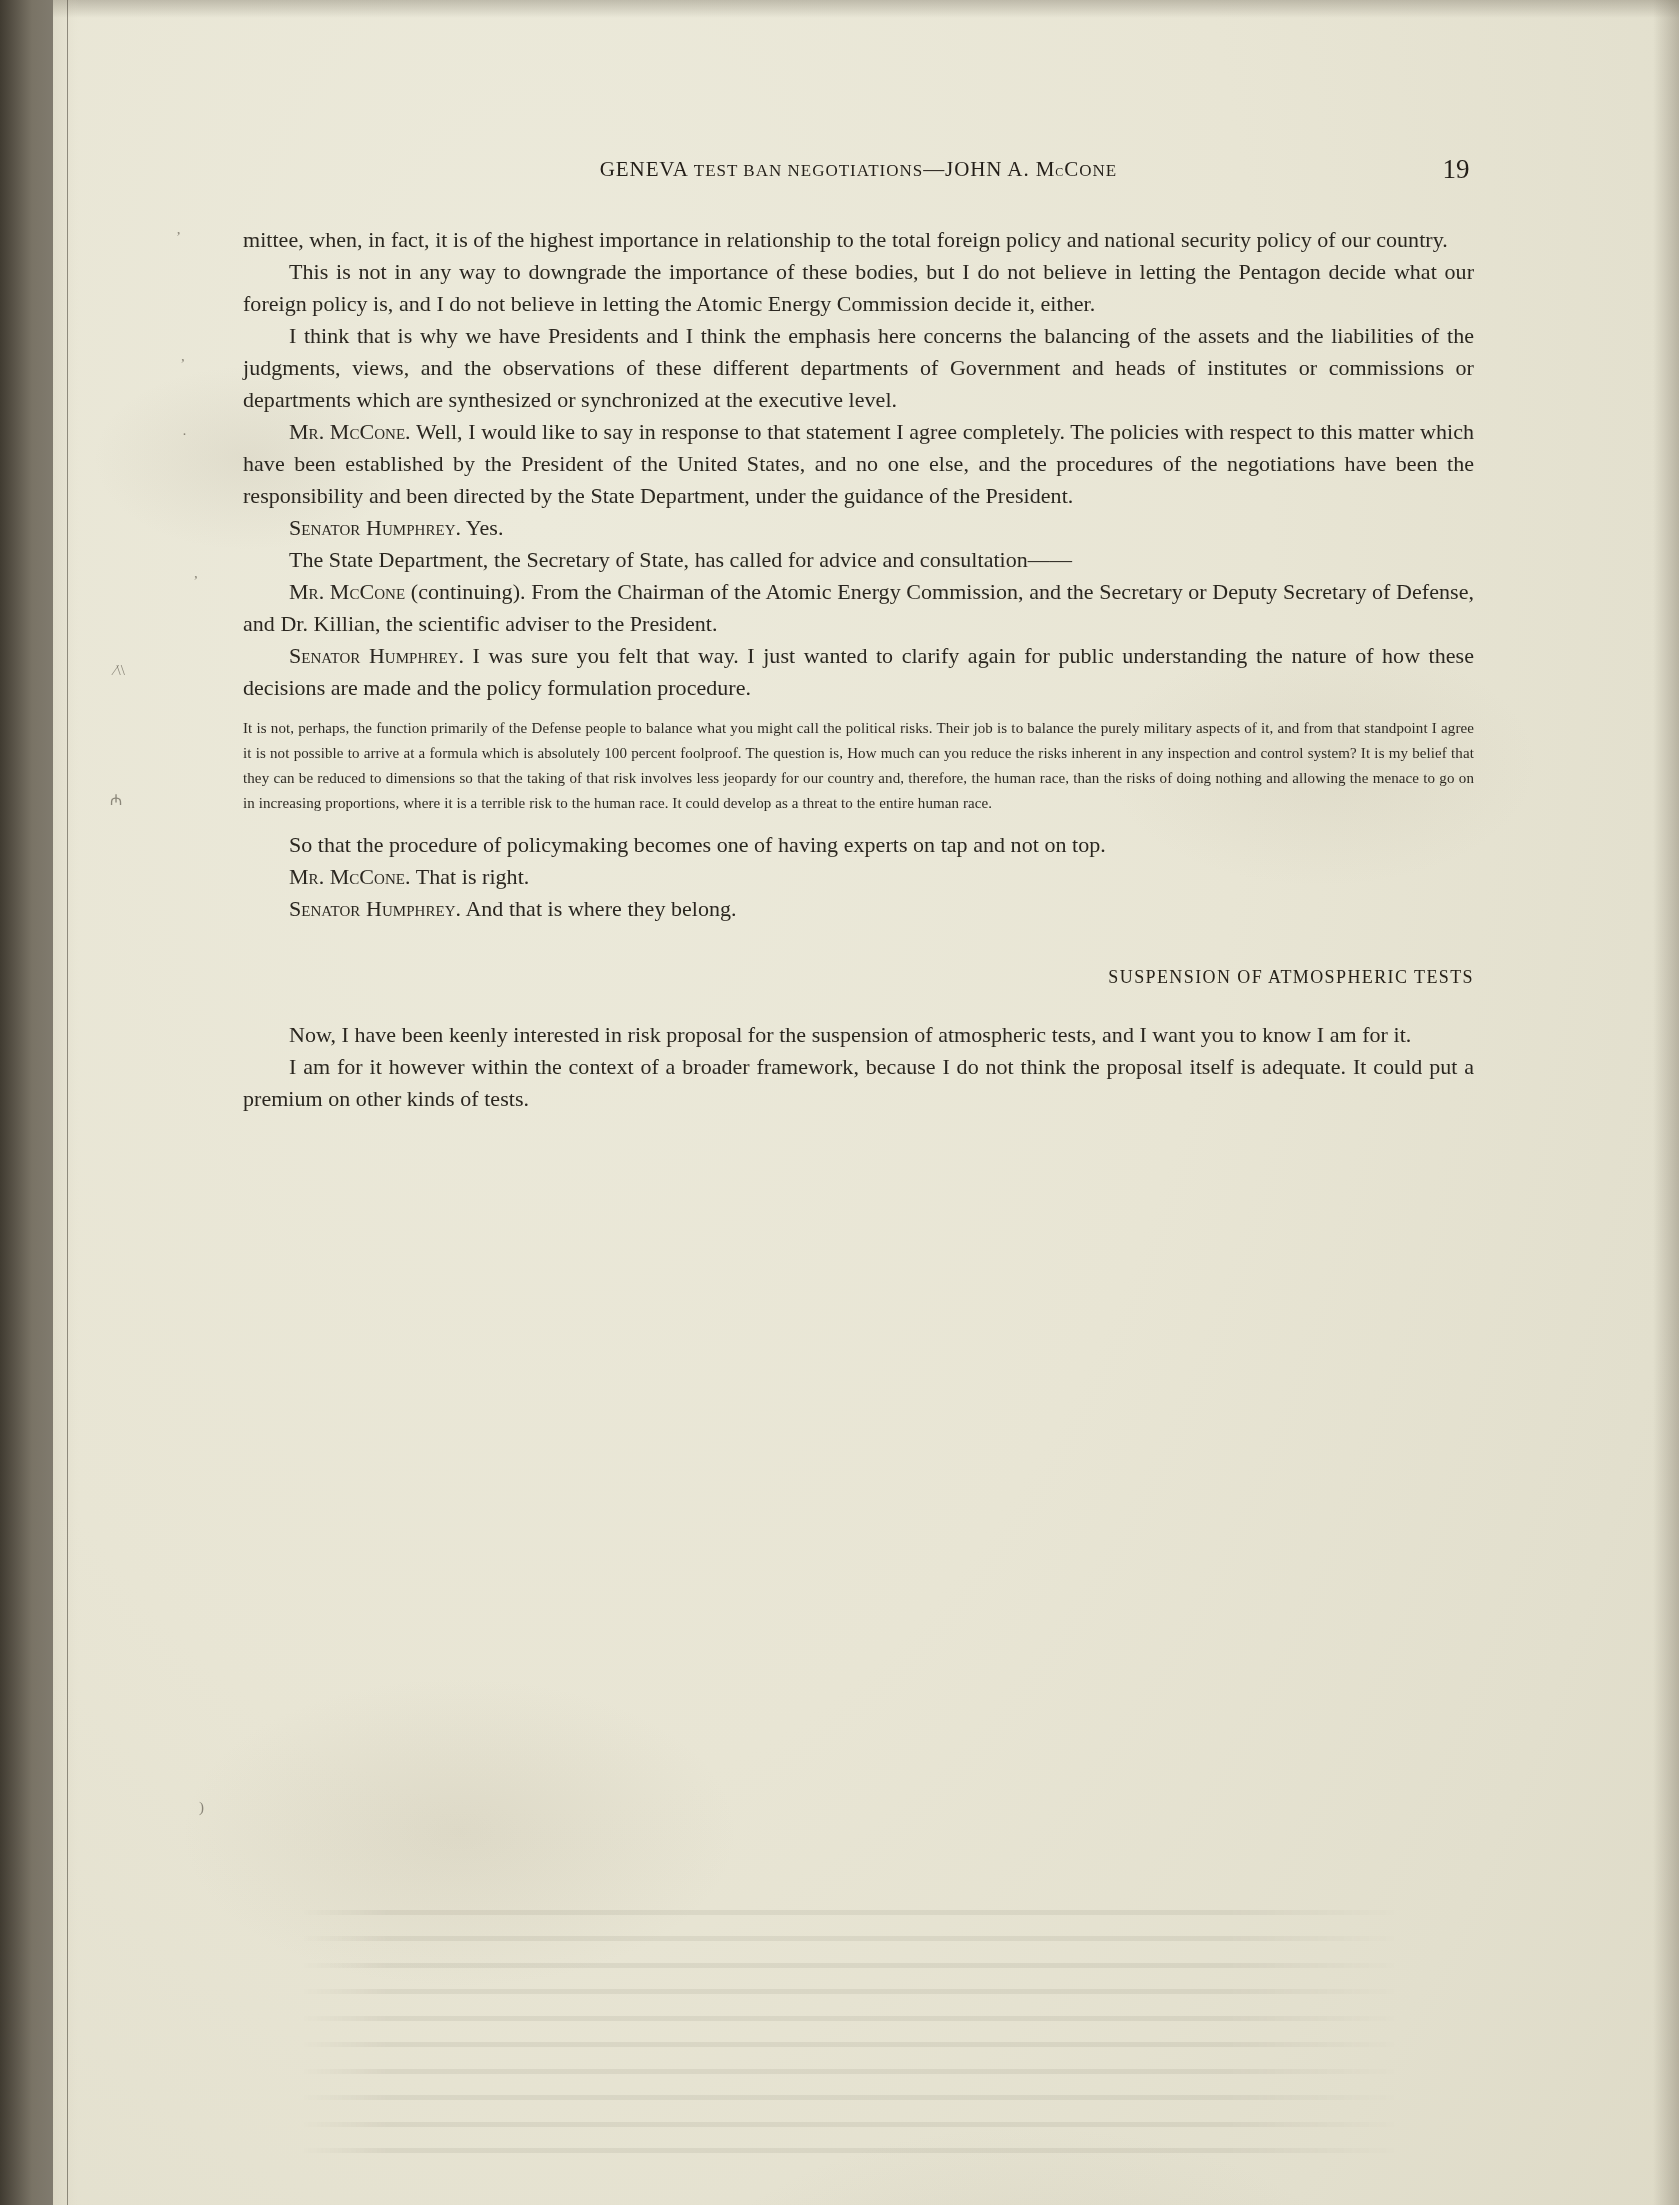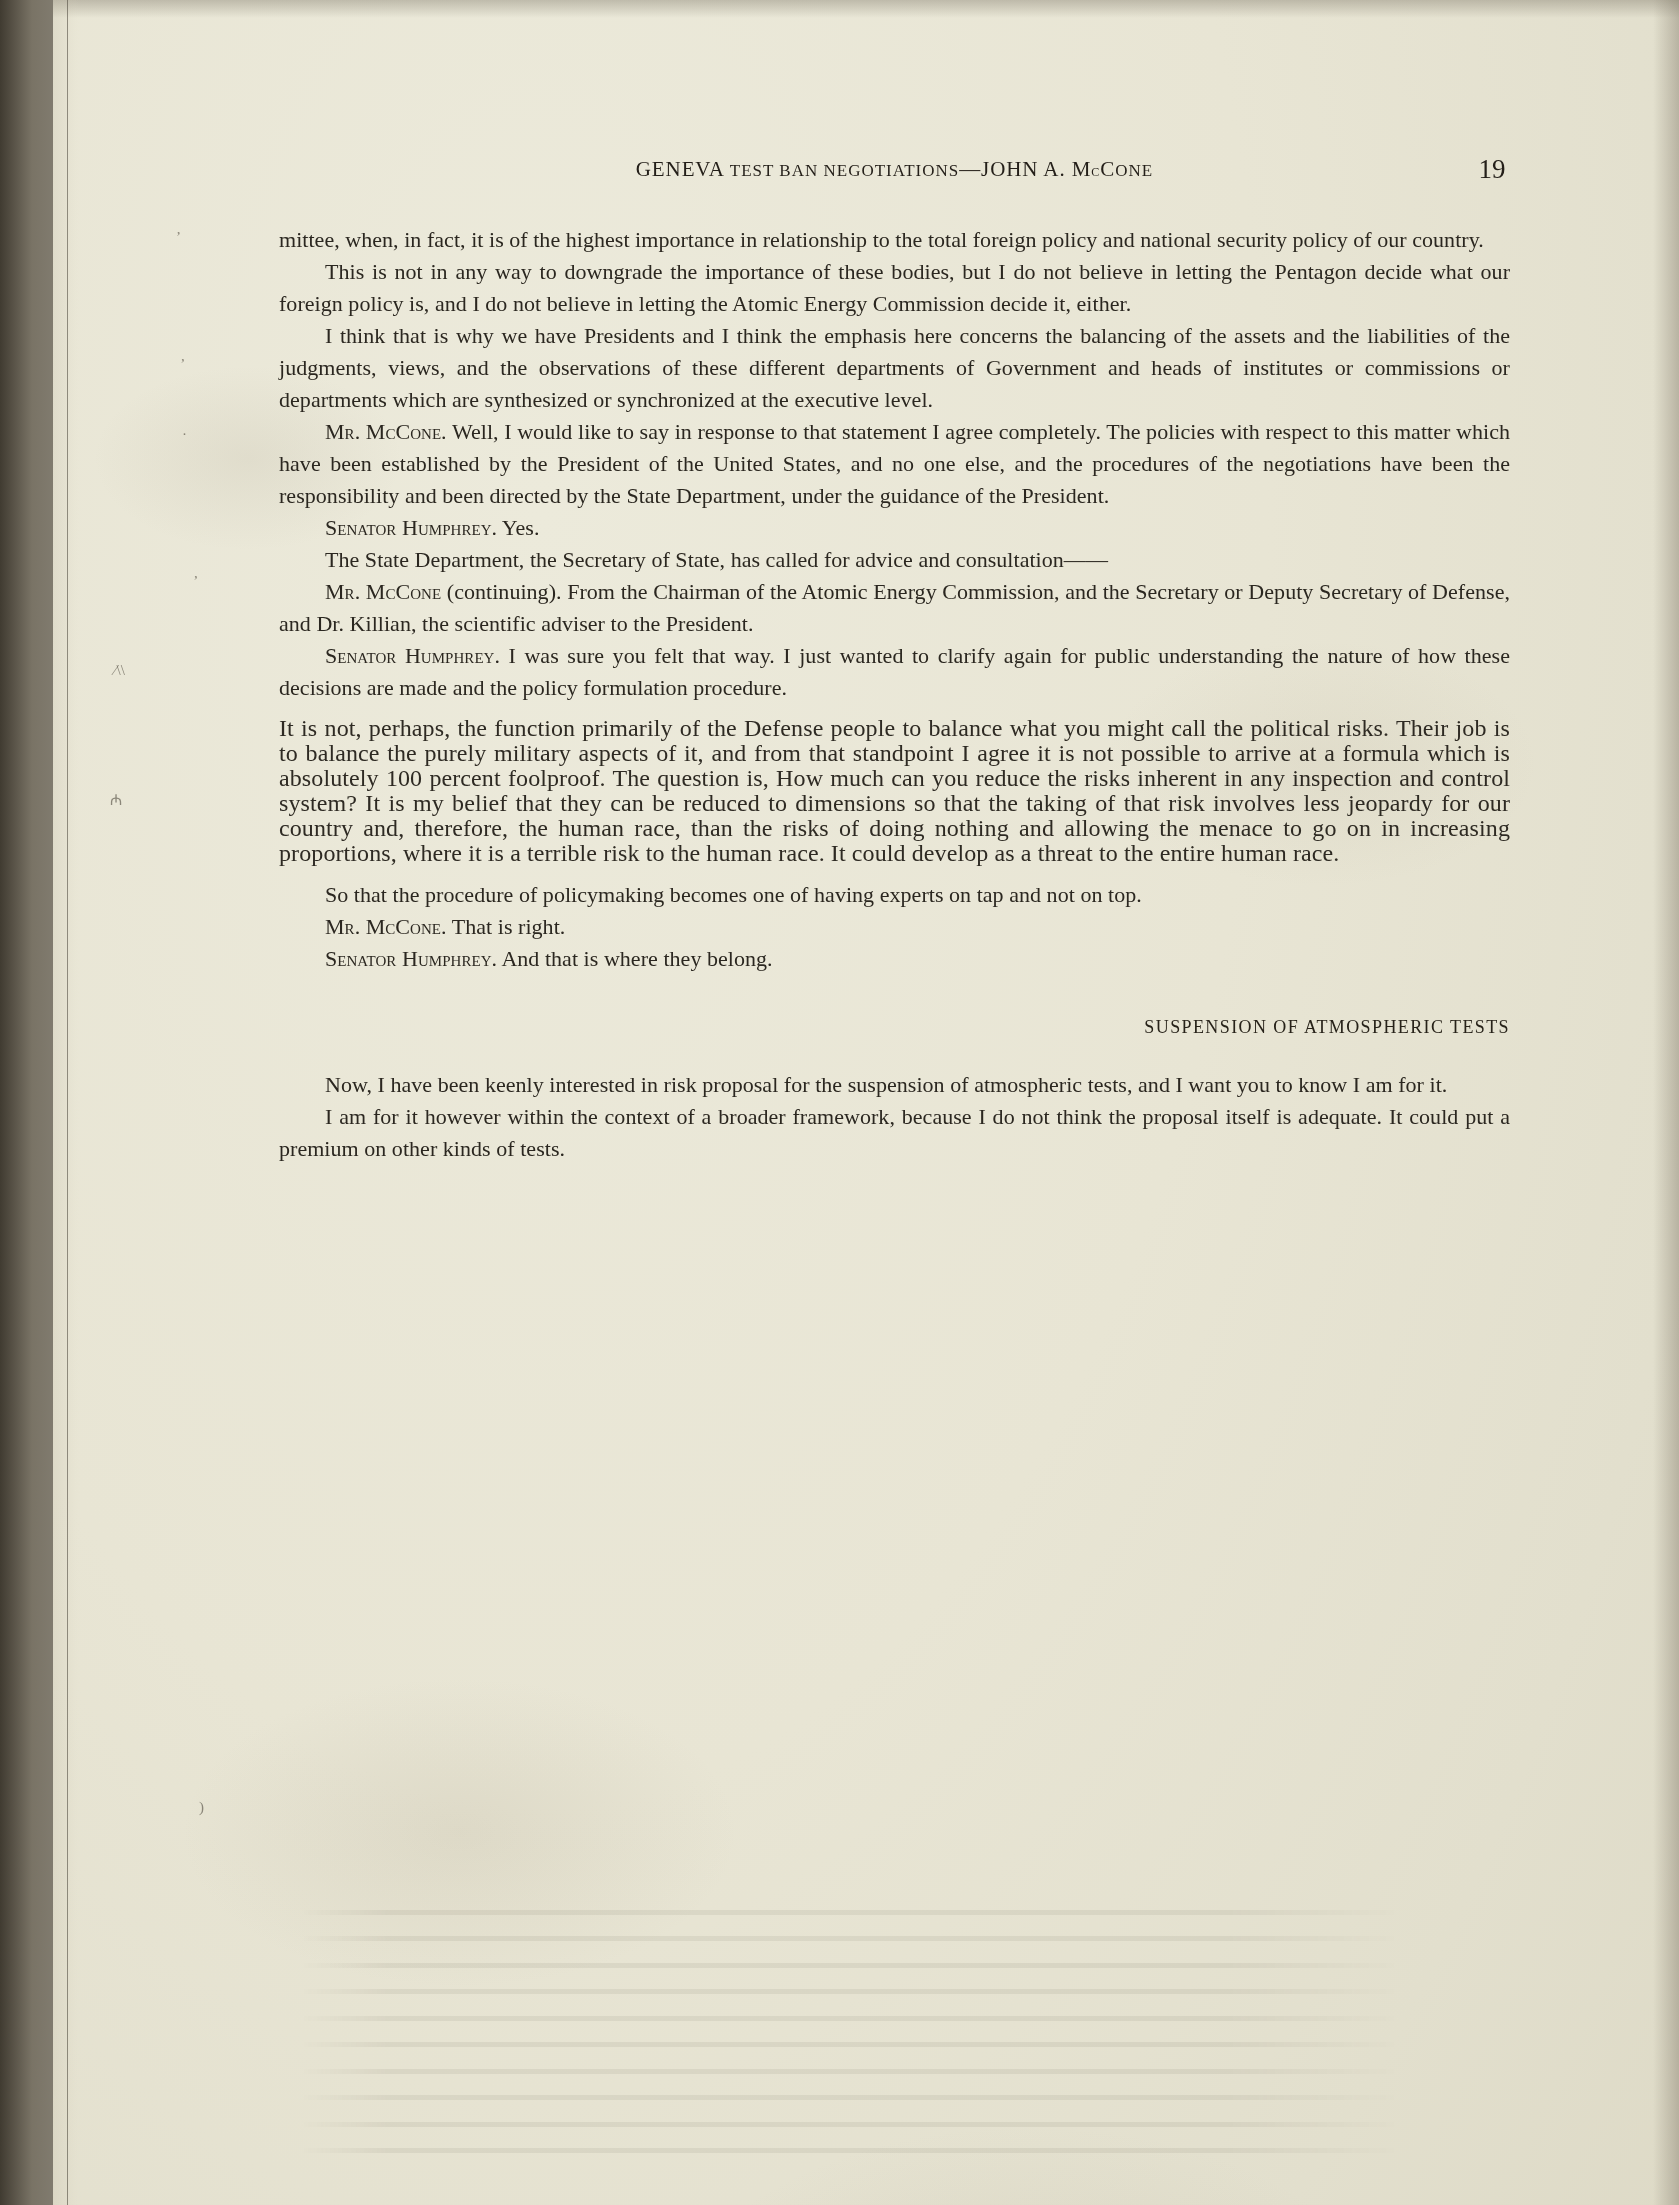--- a/index.html
+++ b/index.html
@@ -143,41 +143,40 @@
 
   .sc {
     font-variant: small-caps;
   }
   .spkr {
     font-variant: small-caps;
   }
 
   
   .quote {
-    font-size: 24px;
+    font-size: 15px;
     line-height: 25px;
     margin: 11.5px 0 13.2px 0;
     text-align: justify;
     text-indent: 0;
     color: #2e2a23;
     letter-spacing: 0.1px;
   }
 
   .section-head {
     text-align: right;
     font-size: 18px;
     letter-spacing: 1.4px;
     margin: 42px 0 31px 0;
     color: #272219;
   }
 
   
   .content {
     filter: blur(0.1px);
-    margin-left: 36px;
   }
 
   .pencil-marks {
     position: absolute;
     inset: 0;
     pointer-events: none;
   }
   .pm {
     position: absolute;
     color: rgba(60,54,44,0.55);

